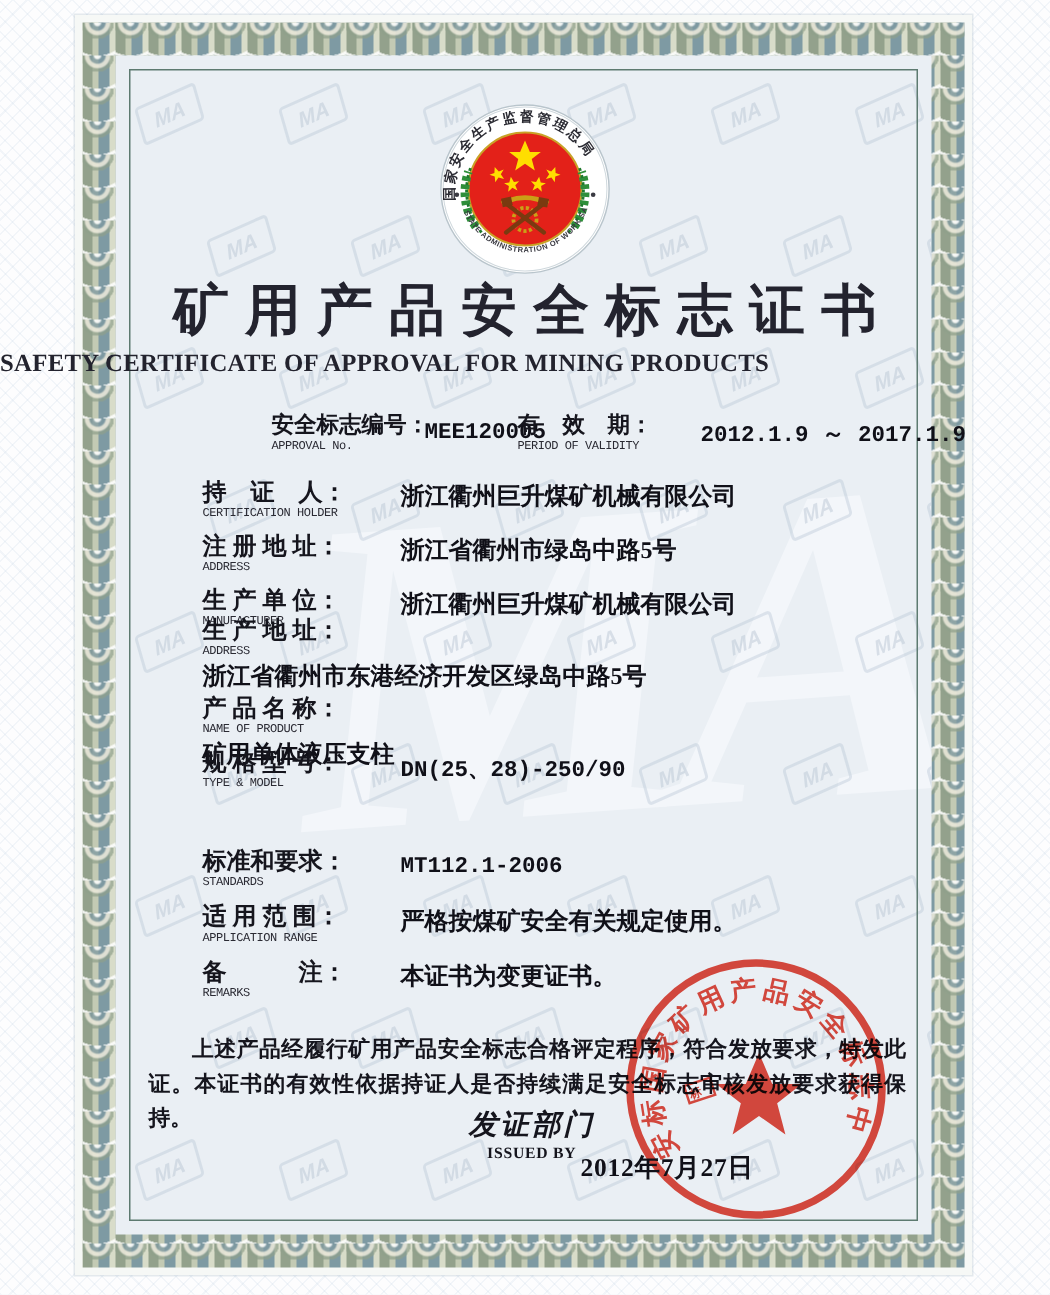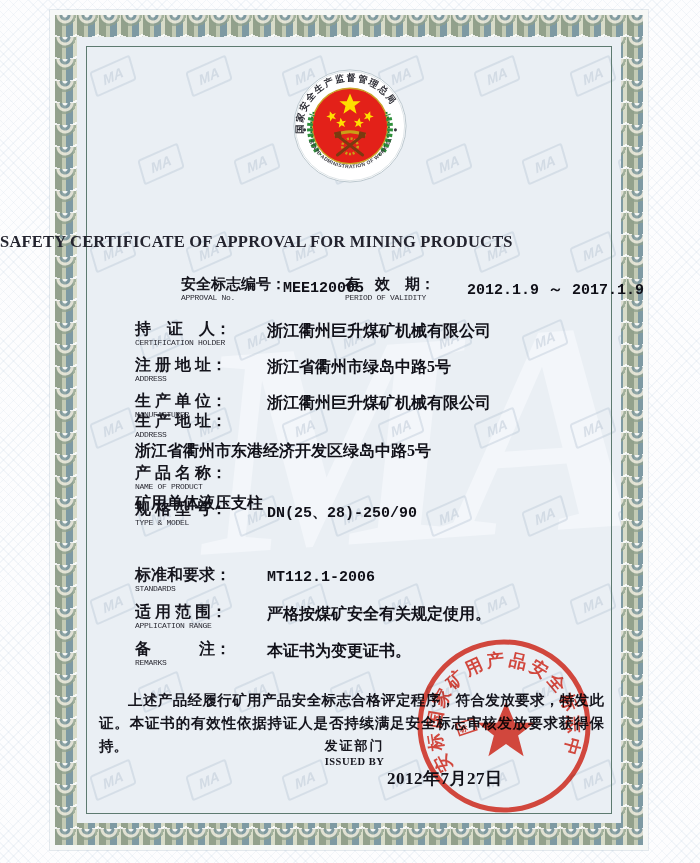--- a/index.html
+++ b/index.html
@@ -72,21 +72,21 @@
   .apprl .cn{font-size:15px;}
   .apprl{width:102px;margin-left:46px;}
   .validl{width:122px;}
   
   .declaration{
     position:absolute;left:99px;top:689px;width:505px;
     font-size:14.5px;font-weight:600;line-height:1.6;color:#15151d;
     text-indent:2em;text-align:justify;margin:0;
   }
   .issued{position:absolute;left:272px;top:737px;width:165px;text-align:center;color:#15151d;}
-  .issued .cn{font-size:13px;font-weight:bold;letter-spacing:2px;}
+  .issued .cn{font-size:19px;font-weight:bold;letter-spacing:2px;font-style:italic;}
   .issued .en{font-size:10.5px;font-weight:bold;letter-spacing:.5px;margin-top:1px;}
   .date{
     position:absolute;left:387px;top:767px;
     font-size:17px;font-weight:bold;color:#101018;letter-spacing:.5px;
   }
   
   .stamp{position:absolute;left:414px;top:636px;width:180px;height:180px;
          mix-blend-mode:multiply;opacity:.92;pointer-events:none;}
 </style>
 </head>
@@ -193,20 +193,21 @@
         <textPath href="#arcTop" startOffset="4">国家安全生产监督管理总局</textPath>
       </text>
       <text font-size="5.2" font-weight="bold" fill="#3a3a42" letter-spacing=".4" font-family="'Liberation Sans',sans-serif">
         <textPath href="#arcBot" startOffset="2">STATE ADMINISTRATION OF WORK SAFETY</textPath>
       </text>
       <circle cx="13" cy="64" r="1.6" fill="#3a3a42"></circle>
       <circle cx="107" cy="64" r="1.6" fill="#3a3a42"></circle>
     </svg>
   </div>
 
+  <div class="title-cn">矿用产品安全标志证书</div>
   <div class="title-en">SAFETY CERTIFICATE OF APPROVAL FOR MINING PRODUCTS</div>
 
   <div class="row" style="left:135px;top:276px;">
     <div class="lbl apprl">
       <div class="cn">安全标志编号：</div>
       <div class="en">APPROVAL No.</div>
     </div>
     <div class="val val-code" style="padding-top:4px;">MEE120005</div>
   </div>
   <div class="row" style="left:345px;top:276px;">

